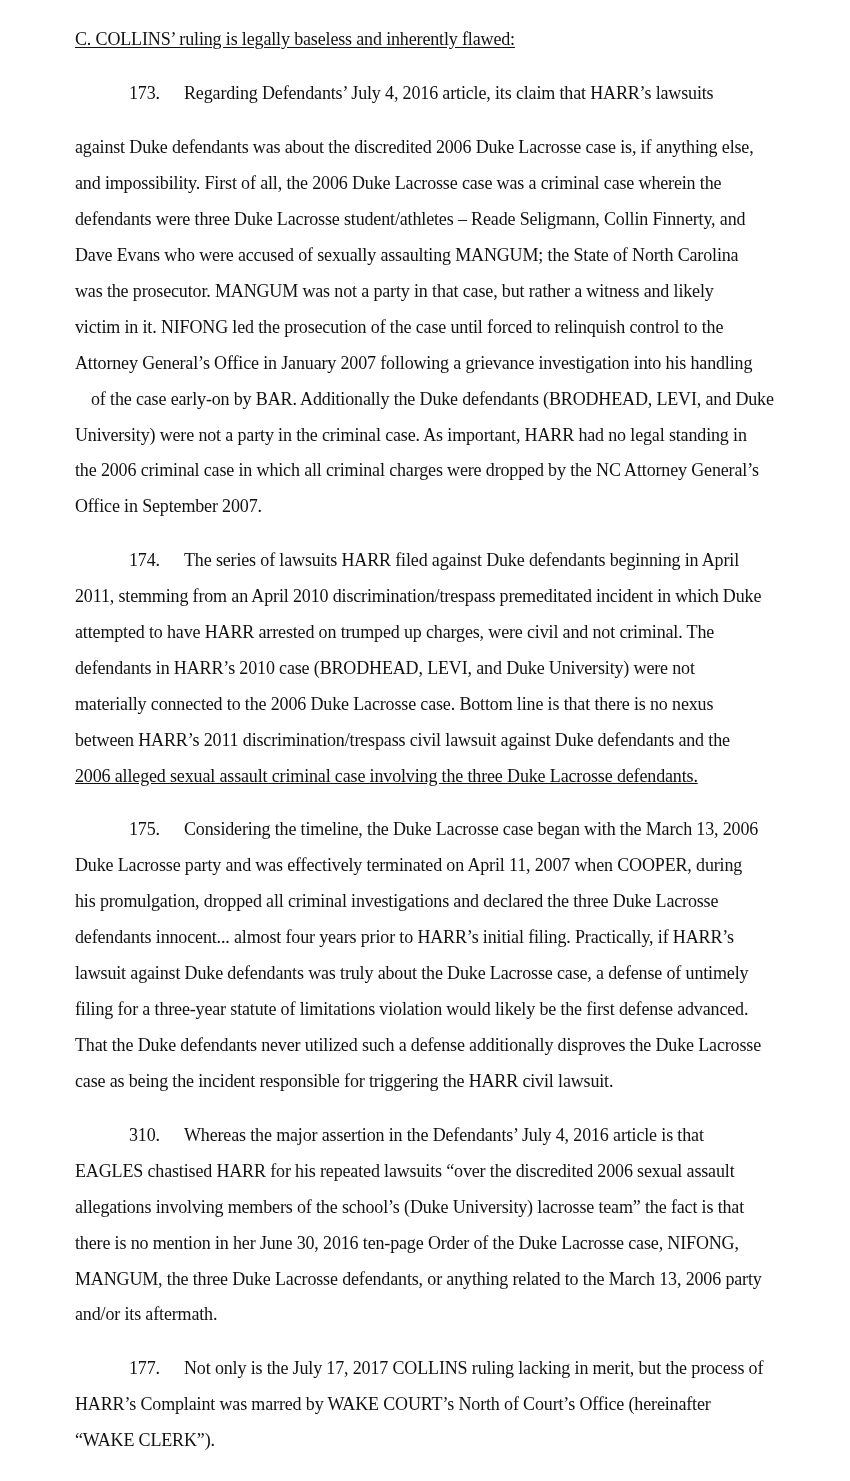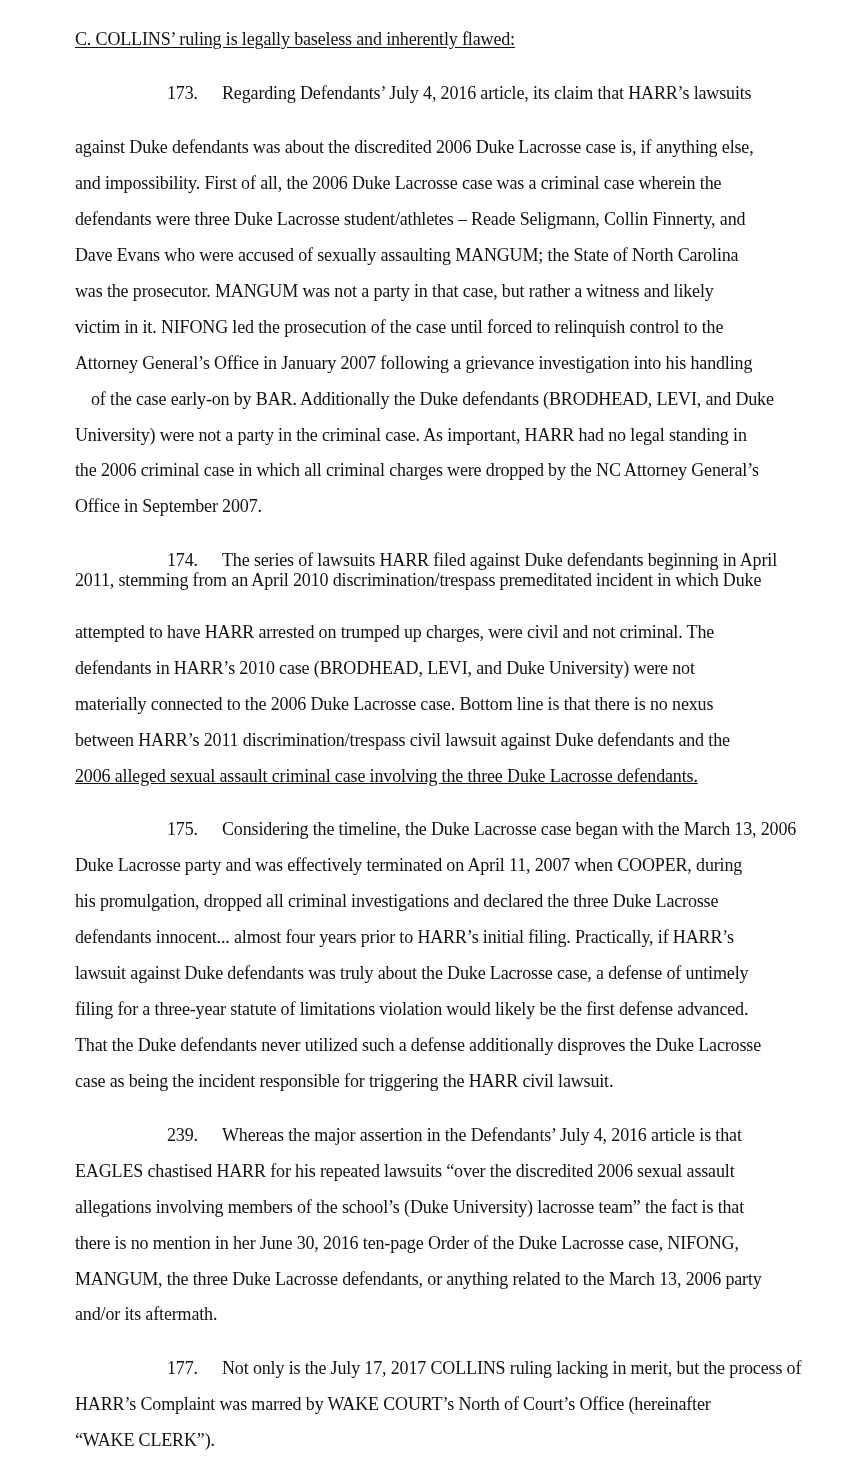--- a/index.html
+++ b/index.html
@@ -8,21 +8,21 @@
     font-family: "Liberation Serif", "DejaVu Serif", serif;
     color: #111111;
   }
   .page { position: absolute; left: 0; top: 0; width: 850px; height: 1481px; }
   .line {
     position: absolute; left: 75px; white-space: nowrap;
     font-size: 18px; line-height: 20px; letter-spacing: -0.15px;
   }
   .heading { text-decoration: underline; text-underline-offset: 2px; }
   .pnum { display: inline-block; width: 55px; }
-  .indent { left: 129px; margin-left: 38px; }
+  .indent { left: 129px; }
 </style>
 </head>
 <body>
 
 <div class="page">
 
   <div class="line heading" style="top:29px;">C.   COLLINS’ ruling is legally baseless and inherently flawed:</div>
 
   <div>
     <div class="line indent" style="top:83px;"><span class="pnum">173.</span><span>Regarding Defendants’ July 4, 2016 article, its claim that HARR’s lawsuits</span></div>
@@ -34,41 +34,41 @@
     <div class="line" style="top:317px;">victim in it.  NIFONG led the prosecution of the case until forced to relinquish control to the</div>
     <div class="line" style="top:353px;">Attorney General’s Office in January 2007 following a grievance investigation into his handling</div>
     <div class="line" style="top:389px;margin-left:16px;">of the case early-on by BAR.  Additionally the Duke defendants (BRODHEAD, LEVI, and Duke</div>
     <div class="line" style="top:425px;">University) were not a party in the criminal case.  As important, HARR had no legal standing in</div>
     <div class="line" style="top:460px;">the 2006 criminal case in which all criminal charges were dropped by the NC Attorney General’s</div>
     <div class="line" style="top:496px;">Office in September 2007.</div>
   </div>
 
   <div>
     <div class="line indent" style="top:550px;"><span class="pnum">174.</span><span>The series of lawsuits HARR filed against Duke defendants beginning in April</span></div>
-    <div class="line" style="top:570px;">2011, stemming from an April 2010 discrimination/trespass premeditated incident in which Duke</div>
+    <div class="line" style="top:586px;">2011, stemming from an April 2010 discrimination/trespass premeditated incident in which Duke</div>
     <div class="line" style="top:622px;">attempted to have HARR arrested on trumped up charges, were civil and not criminal.  The</div>
     <div class="line" style="top:658px;">defendants in HARR’s 2010 case (BRODHEAD, LEVI, and Duke University) were not</div>
     <div class="line" style="top:694px;">materially connected to the 2006 Duke Lacrosse case.  Bottom line is that there is no nexus</div>
     <div class="line" style="top:730px;">between HARR’s 2011 discrimination/trespass civil lawsuit against Duke defendants and the</div>
     <div class="line" style="top:766px;text-decoration:underline;">2006 alleged sexual assault criminal case involving the three Duke Lacrosse defendants.</div>
   </div>
 
   <div>
     <div class="line indent" style="top:819px;"><span class="pnum">175.</span><span>Considering the timeline, the Duke Lacrosse case began with the March 13, 2006</span></div>
     <div class="line" style="top:855px;">Duke Lacrosse party and was effectively terminated on April 11, 2007 when COOPER, during</div>
     <div class="line" style="top:891px;">his promulgation, dropped all criminal investigations and declared the three Duke Lacrosse</div>
     <div class="line" style="top:927px;">defendants innocent... almost four years prior to HARR’s initial filing.  Practically, if HARR’s</div>
     <div class="line" style="top:963px;">lawsuit against Duke defendants was truly about the Duke Lacrosse case, a defense of untimely</div>
     <div class="line" style="top:999px;">filing for a three-year statute of limitations violation would likely be the first defense advanced.</div>
     <div class="line" style="top:1035px;">That the Duke defendants never utilized such a defense additionally disproves the Duke Lacrosse</div>
     <div class="line" style="top:1071px;">case as being the incident responsible for triggering the HARR civil lawsuit.</div>
   </div>
 
   <div>
-    <div class="line indent" style="top:1125px;"><span class="pnum">239.</span><span>Whereas the major assertion in the Defendants’ July 4, 2016 article is that</span></div>
+    <div class="line indent" style="top:1125px;"><span class="pnum">310.</span><span>Whereas the major assertion in the Defendants’ July 4, 2016 article is that</span></div>
     <div class="line" style="top:1161px;">EAGLES chastised HARR for his repeated lawsuits “over the discredited 2006 sexual assault</div>
     <div class="line" style="top:1197px;">allegations involving members of the school’s (Duke University) lacrosse team” the fact is that</div>
     <div class="line" style="top:1233px;">there is no mention in her June 30, 2016 ten-page Order of the Duke Lacrosse case, NIFONG,</div>
     <div class="line" style="top:1269px;">MANGUM, the three Duke Lacrosse defendants, or anything related to the March 13, 2006 party</div>
     <div class="line" style="top:1304px;">and/or its aftermath.</div>
   </div>
 
   <div>
     <div class="line indent" style="top:1358px;"><span class="pnum">177.</span><span>Not only is the July 17, 2017 COLLINS ruling lacking in merit, but the process of</span></div>
     <div class="line" style="top:1394px;">HARR’s Complaint was marred by WAKE COURT’s North of Court’s Office (hereinafter</div>

